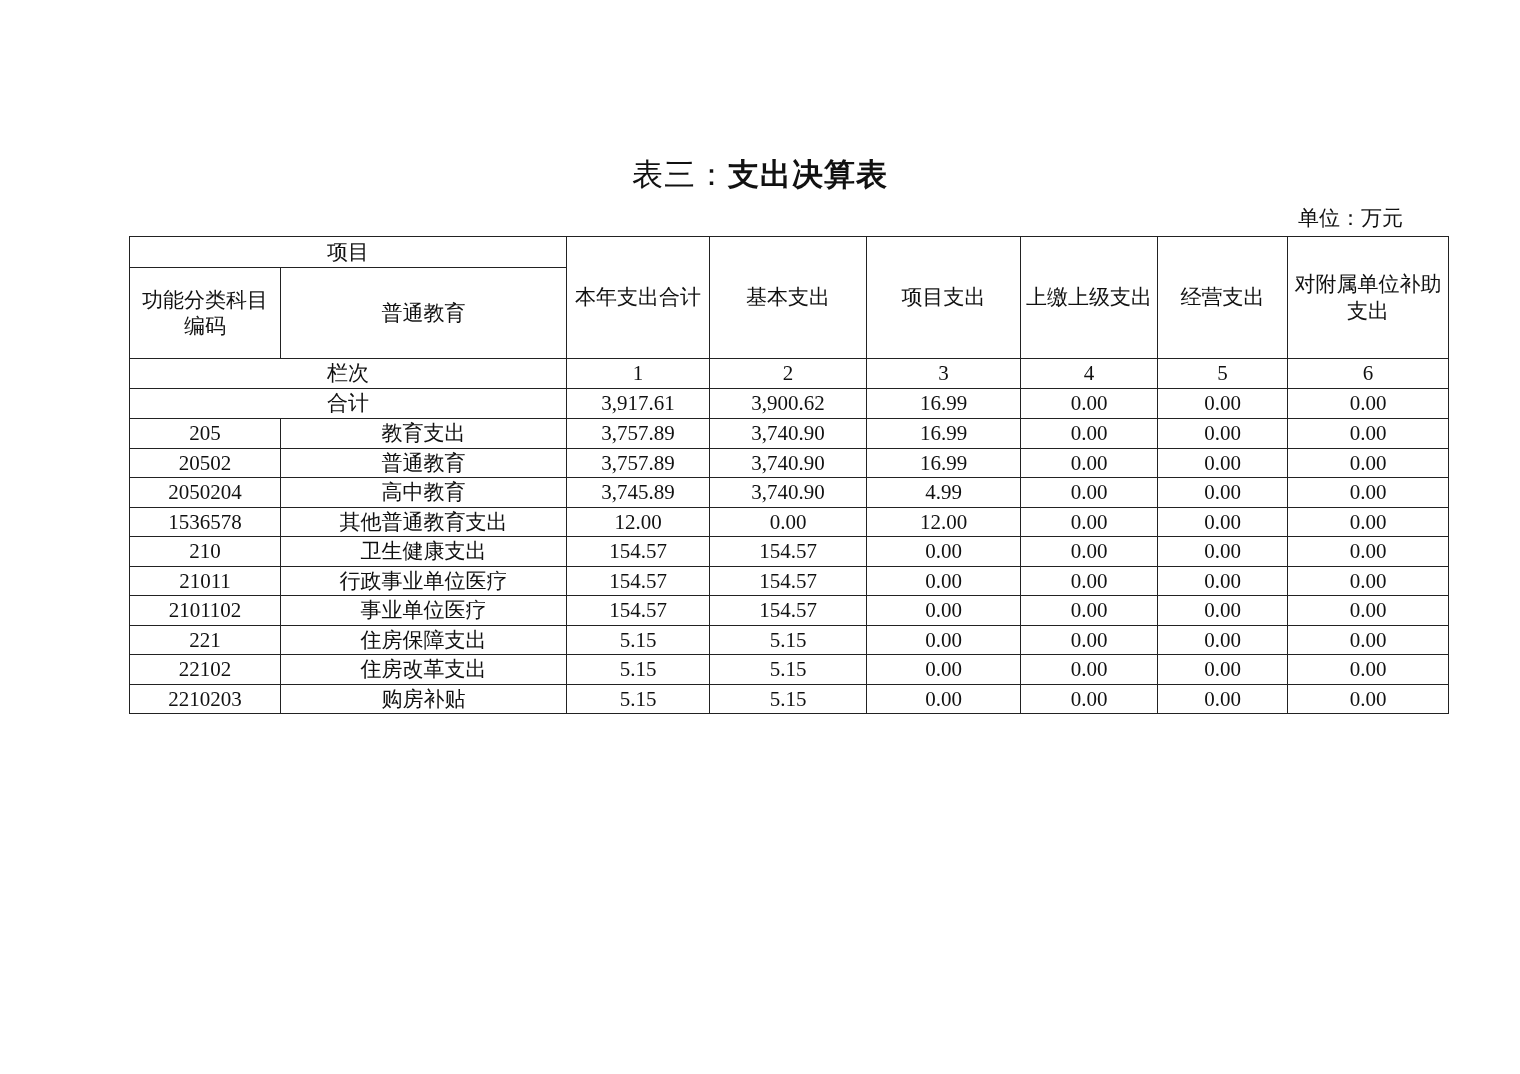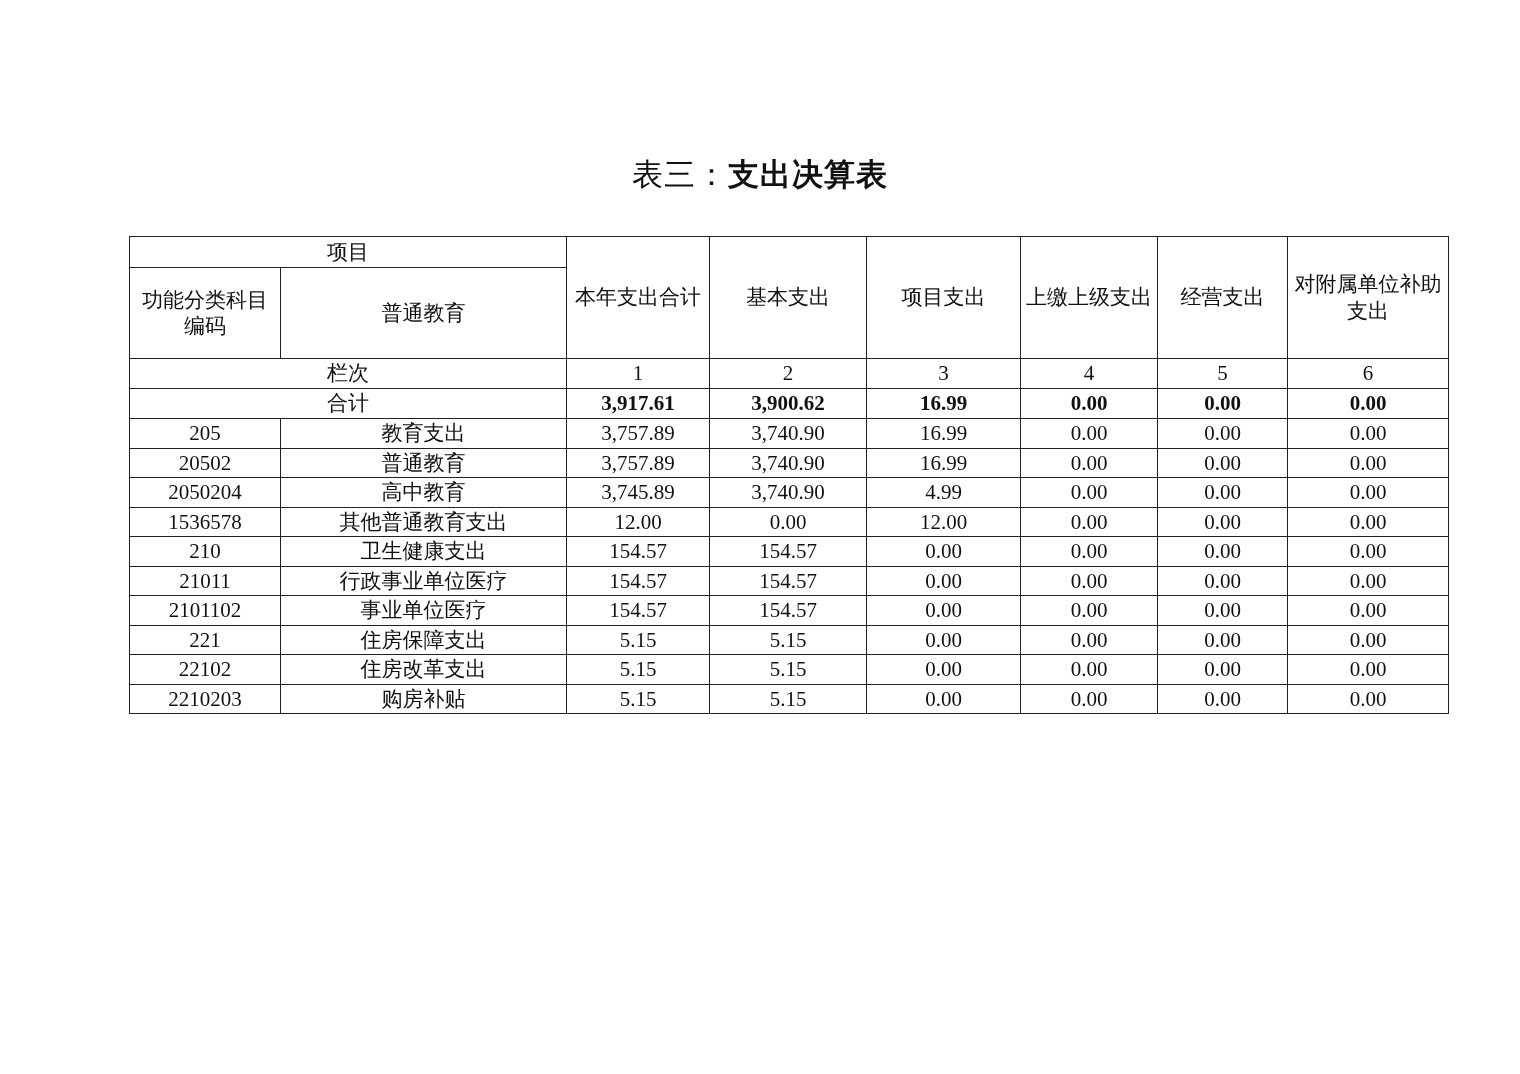--- a/index.html
+++ b/index.html
@@ -55,21 +55,21 @@
     padding: 0 2px;
     overflow: hidden;
     line-height: 1.25;
   }
   tr.r-group  td { height: 30px; }
   tr.r-head   td { height: 90px; }
   tr.r-lane   td { height: 29px; }
   tr.r-total  td { height: 29px; }
   tr.r-data   td { height: 28.5px; }
   td.num { font-size: 20px; }
-  tr.r-total td.num { font-weight: bold; }
+  tr.r-total td.num { font-weight: normal; }
   .note-line {
     position: absolute;
     top: 733px;
     left: 130px;
     font-size: 21px;
     line-height: 28px;
   }
   .page-number {
     position: absolute;
     top: 964px;
@@ -82,20 +82,21 @@
 </style>
 </head>
 <body>
 
 <div class="page">
 
   <div class="doc-title">
     <span>表三：</span><span class="title-main">支出决算表</span>
   </div>
 
+  <div class="unit-line">单位：万元</div>
 
   <table class="budget">
     <colgroup>
       <col style="width:151px">
       <col style="width:286px">
       <col style="width:143px">
       <col style="width:157px">
       <col style="width:154px">
       <col style="width:137px">
       <col style="width:130px">

